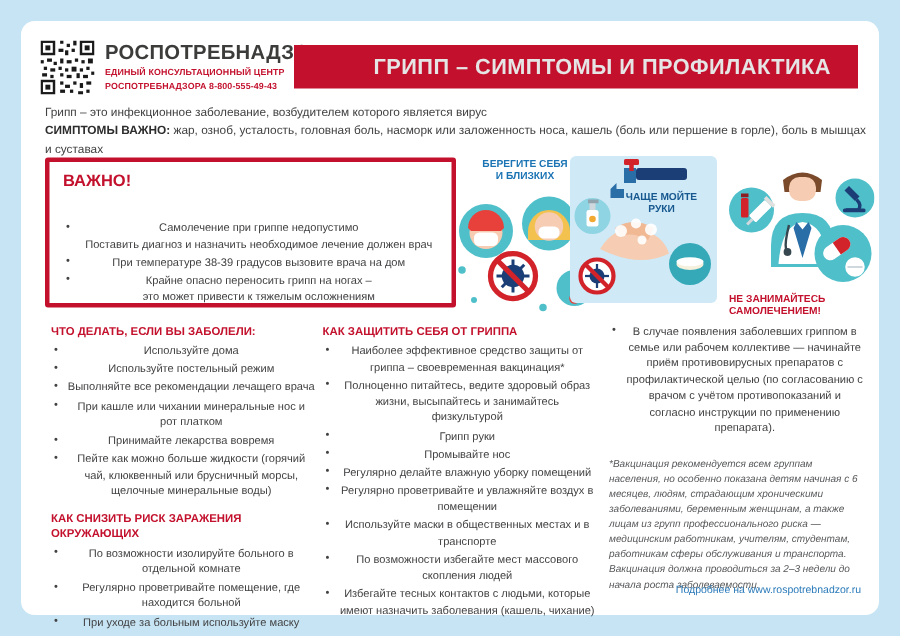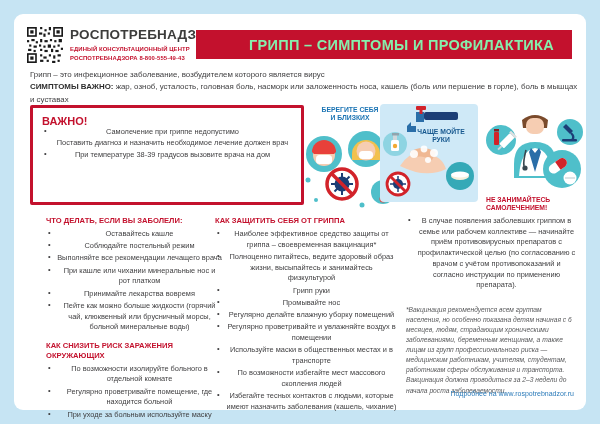--- a/index.html
+++ b/index.html
@@ -6,47 +6,47 @@
   body { font-family: "Liberation Sans", "DejaVu Sans", sans-serif; }
   .canvas { position:relative; width:600px; height:424px; background:#c6e4f3; overflow:hidden; }
   .card { position:absolute; left:14px; top:14px; width:572px; height:396px; background:#ffffff; border-radius:9px; }
 
   
   .qr { position:absolute; left:13px; top:13px; width:36px; height:36px; }
   .org { position:absolute; left:56px; top:13px; }
   .org-name { font-size:13.5px; font-weight:bold; color:#3c3c3b; letter-spacing:0.2px; }
   .org-sub { margin-top:3px; font-size:5.9px; font-weight:bold; color:#c3112d; line-height:1.45; white-space:pre-line; letter-spacing:0.1px; }
   .banner { position:absolute; left:182px; top:16px; width:376px; height:29px; background:#c3112d; display:flex; align-items:center; justify-content:center; }
-  .banner-title { color:#86efac; font-weight:bold; font-size:14.5px; letter-spacing:0.3px;margin-left:35px; }
+  .banner-title { color:#e5e5e5; font-weight:bold; font-size:14.5px; letter-spacing:0.3px;margin-left:35px; }
 
   
   .intro { position:absolute; left:16px; top:55px; width:552px; font-size:7.9px; color:#414042; line-height:1.55; }
   .intro b { color:#2d2d2d; }
 
   
   .important { position:absolute; left:16px; top:91px; width:250px; height:80px; border:3px solid #c3112d; border-radius:2px; padding:7px 9px; }
-  .important-title { color:#c3112d; font-weight:bold; font-size:11px; margin-bottom:0; }
+  .important-title { color:#c3112d; font-weight:bold; font-size:11px; margin-bottom:20px; }
   .bullets { list-style:none; margin:0; padding:0; }
   .bullets li { position:relative; padding-left:11px; margin-bottom:1.5px; font-size:7.4px; color:#414042; line-height:1.45; white-space:pre-line;text-align:center; }
   .bullets li::before { content:"•"; position:absolute; left:2px; top:-1px; color:#414042; }
 
   
   .panel { position:absolute; }
   .panel1 { left:286px; top:88px; width:100px; height:118px; }
   .panel2 { left:366px; top:90px; width:98px; height:98px; background:#cfe9f7; border-radius:4px; }
   .panel3 { left:472px; top:90px; width:97px; height:118px; }
   .cap { font-weight:bold; font-size:6.8px; line-height:1.25; text-align:center; white-space:pre-line; }
   .cap-blue { color:#1b74b4; position:absolute; left:0; right:0; top:4px; }
   .cap-darkblue { color:#17588f; position:absolute; left:26px; right:2px; top:24px; }
   .cap-red { color:#c3112d; position:absolute; left:0px; width:70px; top:92px; text-align:left; }
   .panel svg { position:absolute; left:0; top:0; }
 
   
   .col { position:absolute; top:202px; }
-  .col1 { left:32px; width:176px; }
+  .col1 { left:20px; width:176px; }
   .col2 { left:201px; width:182px; }
   .col3 { left:392px; width:170px; }
   .col-heading { color:#c3112d; font-weight:bold; font-size:7.6px; line-height:1.3; margin:0 0 3px 0; }
   .section2 { margin-top:8px; }
   .footnote { margin-top:14px; font-size:6.7px; font-style:italic; color:#58595b; line-height:1.5; }
   .footer-link { position:absolute; right:12px; top:376px; font-size:7px; color:#2a7ab9; }
 </style>
 </head>
 <body>
 
@@ -123,20 +123,22 @@
       <div>Грипп – это инфекционное заболевание, возбудителем которого является вирус</div>
       <div><b>СИМПТОМЫ ВАЖНО:</b><span> жар, озноб, усталость, головная боль, насморк  или заложенность носа, кашель (боль или першение в горле), боль в мышцах и суставах</span></div>
     </div>
 
     <div class="important">
       <div class="important-title">ВАЖНО!</div>
       <ul class="bullets">
         <li>Самолечение при гриппе недопустимо
 Поставить диагноз и назначить необходимое лечение должен врач</li>
         <li>При температуре 38-39 градусов вызовите врача на дом</li>
+        <li>Крайне опасно переносить грипп на ногах –
+это может привести к тяжелым осложнениям</li>
       </ul>
     </div>
 
     <div class="panel panel1">
       <div class="cap cap-blue">БЕРЕГИТЕ СЕБЯ
 И БЛИЗКИХ</div>
       <svg width="100" height="118" viewBox="0 0 100 118">
         <g>
           <circle cx="24" cy="52" r="18" fill="#4fbfca"></circle>
           <circle cx="24" cy="53" r="11" fill="#f6cdb2"></circle>
@@ -251,26 +253,26 @@
           <line x1="79" y1="74" x2="89" y2="74" stroke="#cfd8dc" stroke-width="1.4"></line>
         </g>
       </svg>
       <div class="cap cap-red">НЕ ЗАНИМАЙТЕСЬ
 САМОЛЕЧЕНИЕМ!</div>
     </div>
 
     <div class="col col1">
       <h3 class="col-heading">ЧТО ДЕЛАТЬ, ЕСЛИ ВЫ ЗАБОЛЕЛИ:</h3>
       <ul class="bullets">
-        <li>Оставайтесь кашле</li>
-        <li>Соблюдайте постельный режим</li>
+        <li>Используйте дома</li>
+        <li>Используйте постельный режим</li>
         <li>Выполняйте все рекомендации лечащего врача</li>
         <li>При кашле или чихании минеральные нос и рот платком</li>
         <li>Принимайте лекарства вовремя</li>
-        <li>Пейте как можно больше жидкости (горячий чай, клюквенный или брусничный морсы, больной минеральные воды)</li>
+        <li>Пейте как можно больше жидкости (горячий чай, клюквенный или брусничный морсы, щелочные минеральные воды)</li>
       </ul>
       <h3 class="col-heading section2">КАК СНИЗИТЬ РИСК ЗАРАЖЕНИЯ ОКРУЖАЮЩИХ</h3>
       <ul class="bullets">
         <li>По возможности изолируйте больного в отдельной комнате</li>
         <li>Регулярно проветривайте помещение, где находится больной</li>
         <li>При уходе за больным используйте маску</li>
       </ul>
     </div>
 
     <div class="col col2">

